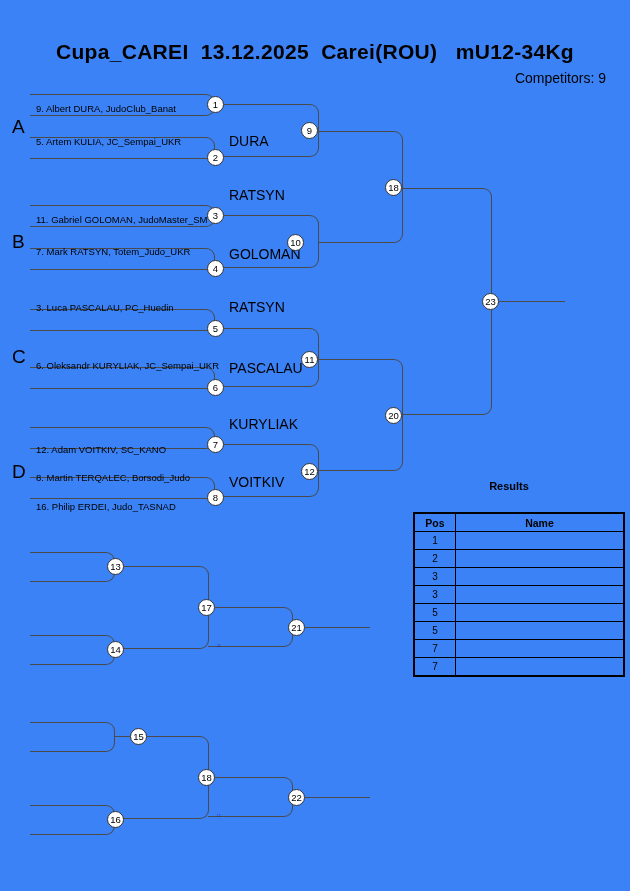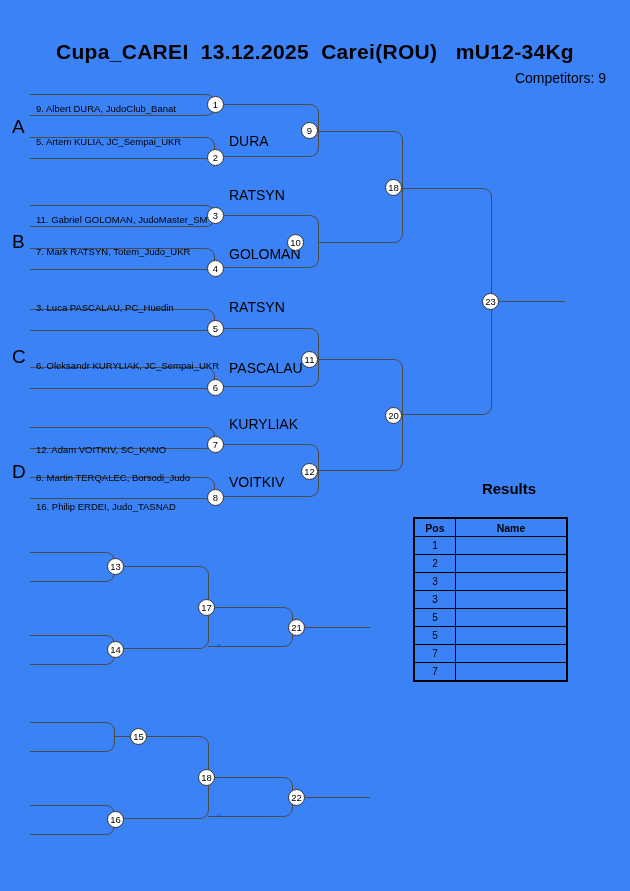--- a/index.html
+++ b/index.html
@@ -102,28 +102,28 @@
 
   
   #results-wrap {
     position: absolute;
     left: 413px;
     top: 480px;
     width: 192px;
   }
   #results-title {
     text-align: center;
-    font-size: 15px;
+    font-size: 11px;
     font-weight: bold;
     margin-bottom: 4px;
     white-space: pre;
   }
   #results-table {
     border-collapse: collapse;
-    width: 155px;
+    width: 212px;
     border: 2px solid #000000;
     table-layout: fixed;
     margin-top: 20px;
   }
   #results-table th,
   #results-table td {
     border: 1px solid #000000;
     height: 17px;
     font-size: 10px;
     font-weight: normal;

